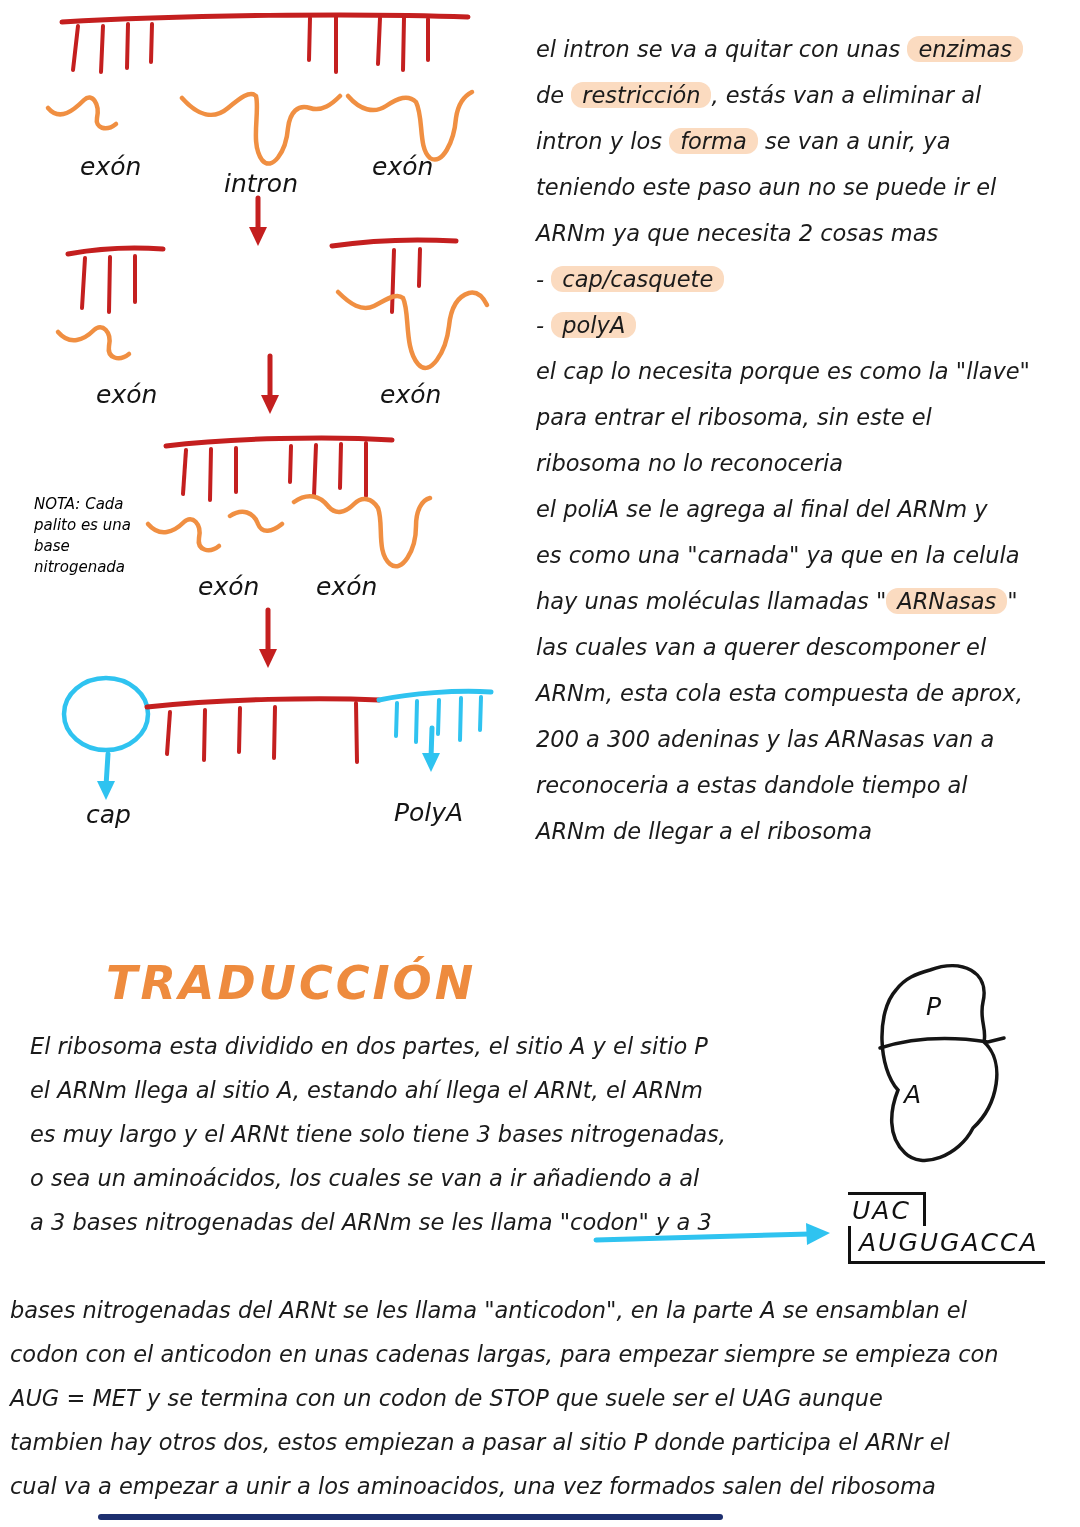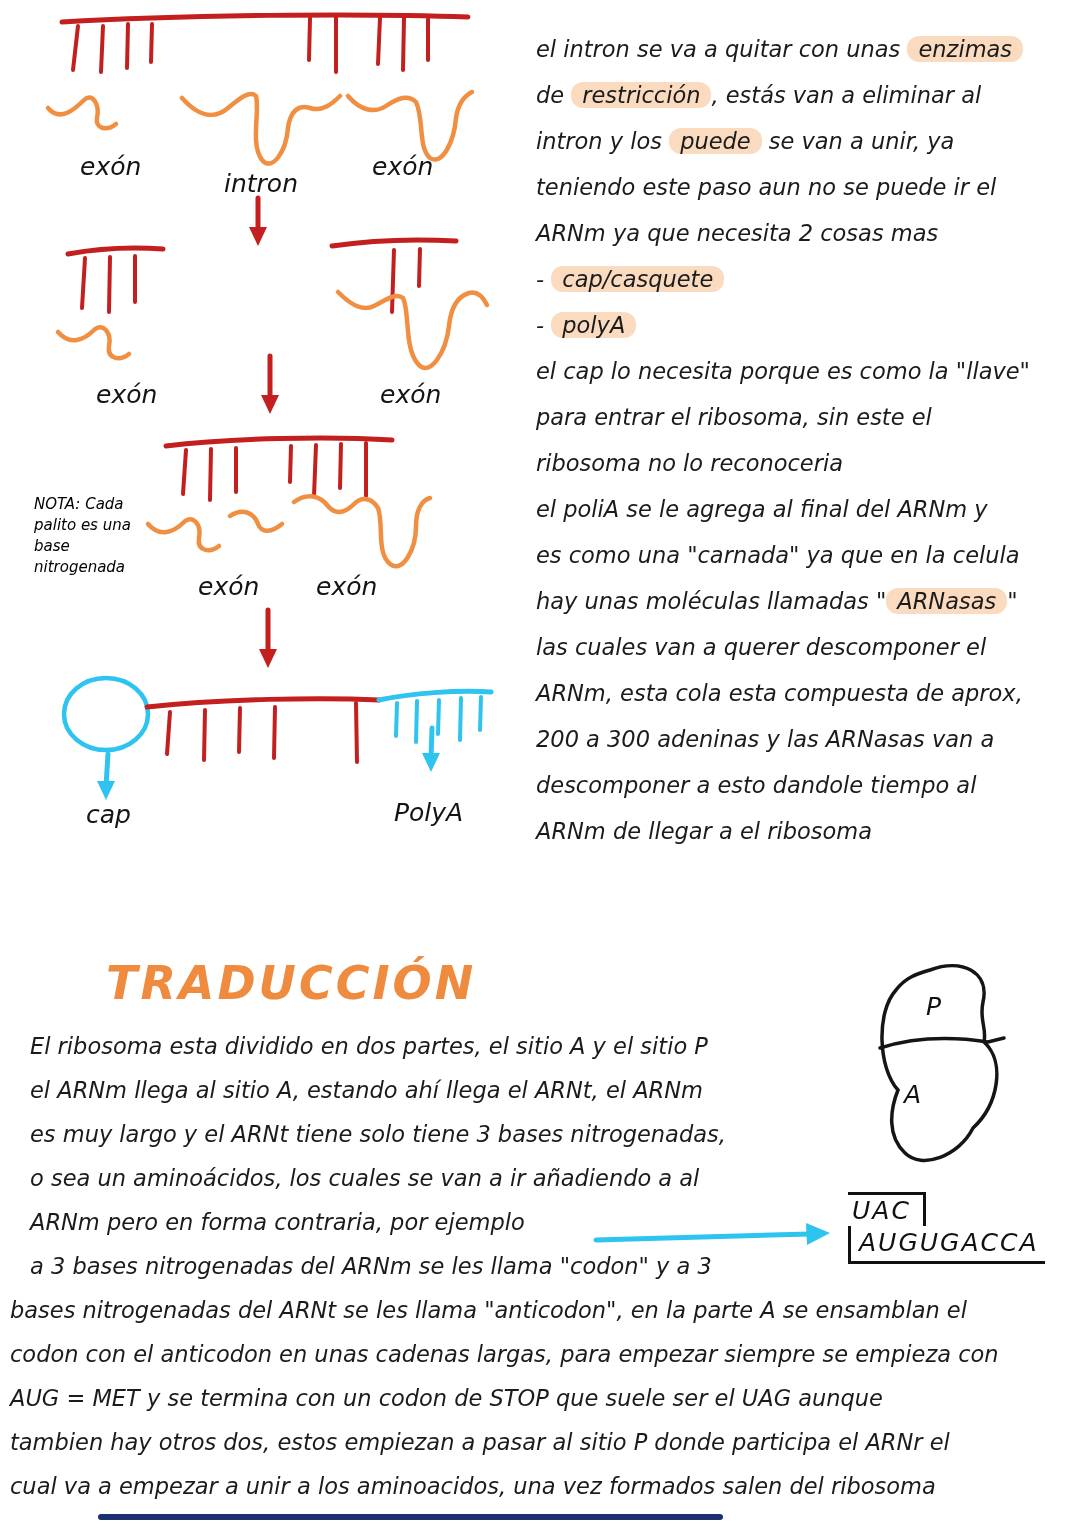--- a/index.html
+++ b/index.html
@@ -145,47 +145,46 @@
   <div class="nota">
     <div>NOTA: Cada</div>
     <div>palito es una</div>
     <div>base</div>
     <div>nitrogenada</div>
   </div>
 
   <div class="right-col">
     <div class="tl"><span>el intron se va a quitar con unas </span><span class="hl">enzimas</span></div>
     <div class="tl"><span>de </span><span class="hl">restricción</span><span>, estás van a eliminar al</span></div>
-    <div class="tl"><span>intron y los </span><span class="hl">puede</span><span> se van a unir, ya</span></div>
+    <div class="tl"><span>intron y los </span><span class="hl">forma</span><span> se van a unir, ya</span></div>
     <div class="tl">teniendo este paso aun no se puede ir el</div>
     <div class="tl">ARNm ya que necesita 2 cosas mas</div>
     <div class="tl"><span>- </span><span class="hl">cap/casquete</span></div>
     <div class="tl"><span>- </span><span class="hl">polyA</span></div>
     <div class="tl">el cap lo necesita porque es como la "llave"</div>
     <div class="tl">para entrar el ribosoma, sin este el</div>
     <div class="tl">ribosoma no lo reconoceria</div>
     <div class="tl">el poliA se le agrega al final del ARNm y</div>
     <div class="tl">es como una "carnada" ya que en la celula</div>
     <div class="tl"><span>hay unas moléculas llamadas "</span><span class="hl">ARNasas</span><span>"</span></div>
     <div class="tl">las cuales van a querer descomponer el</div>
     <div class="tl">ARNm, esta cola esta compuesta de aprox,</div>
     <div class="tl">200 a 300 adeninas y las ARNasas van a</div>
-    <div class="tl">descomponer a esto dandole tiempo al</div>
+    <div class="tl">reconoceria a estas dandole tiempo al</div>
     <div class="tl">ARNm de llegar a el ribosoma</div>
   </div>
 
 
   <div class="heading">TRADUCCIÓN</div>
 
   <div class="trad-col">
     <div class="tl">El ribosoma esta dividido en dos partes, el sitio A y el sitio P</div>
     <div class="tl">el ARNm llega al sitio A, estando ahí llega el ARNt, el ARNm</div>
     <div class="tl">es muy largo y el ARNt tiene solo tiene 3 bases nitrogenadas,</div>
     <div class="tl">o sea un aminoácidos, los cuales se van a ir añadiendo a al</div>
-    <div class="tl">ARNm pero en forma contraria, por ejemplo</div>
     <div class="tl">a 3 bases nitrogenadas del ARNm se les llama "codon" y a 3</div>
   </div>
 
   <span class="site-label" style="left:926px;top:992px">P</span>
   <span class="site-label" style="left:904px;top:1080px">A</span>
 
   <div class="codon-box">
     <div><span class="uac-box">UAC</span></div>
     <div><span class="mrna-box">AUGUGACCA</span></div>
   </div>

